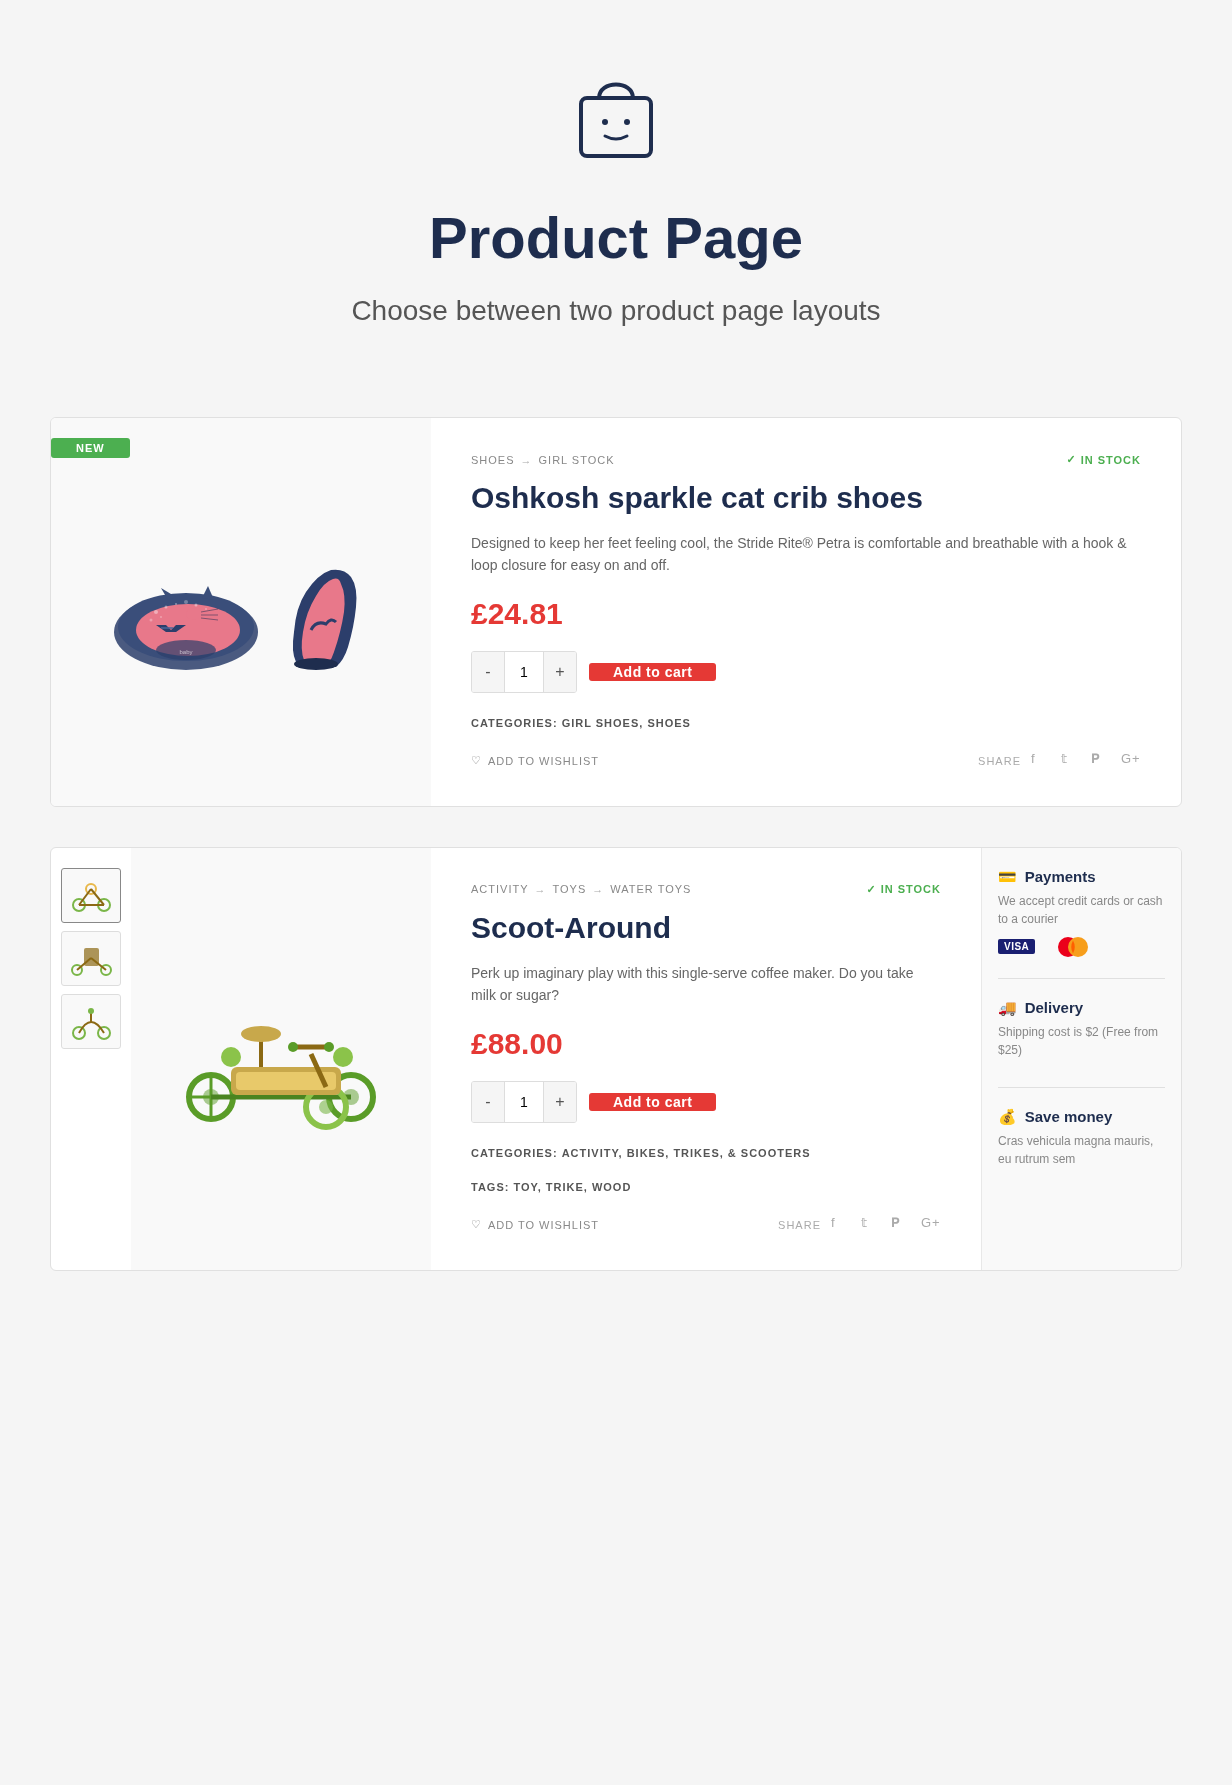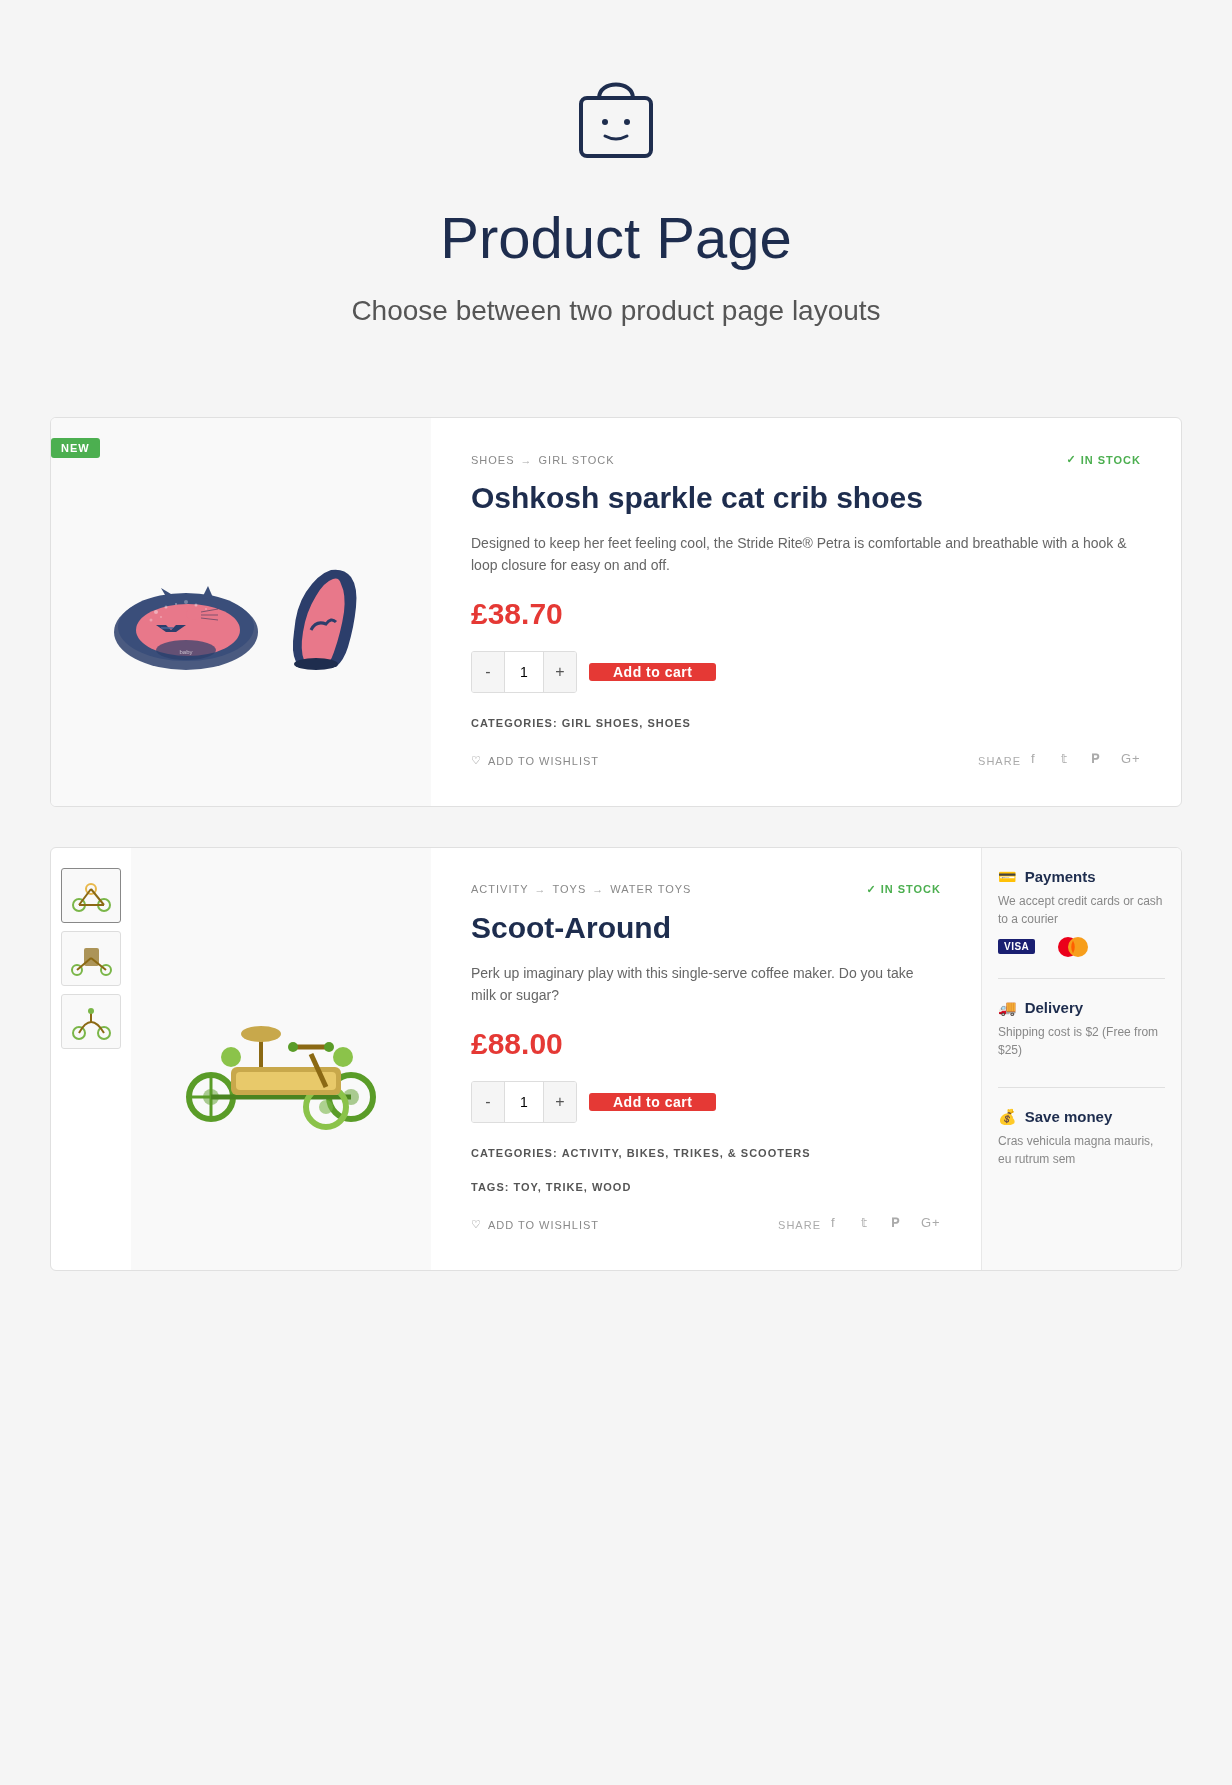--- a/index.html
+++ b/index.html
@@ -19,21 +19,21 @@
     }
     .hero-icon {
       margin-bottom: 30px;
     }
     .hero-icon svg {
       width: 110px;
       height: 110px;
     }
     .hero-title {
       font-size: 58px;
-      font-weight: 400;
+      font-weight: 700;
       color: #1e2d4e;
       margin-bottom: 24px;
       font-family: 'Arial Black', 'Arial Bold', Arial, sans-serif;
     }
     .hero-subtitle {
       font-size: 28px;
       color: #555;
       font-weight: 400;
     }
 
@@ -64,21 +64,21 @@
     }
 
     .new-badge {
       position: absolute;
       top: 20px;
       left: 0;
       background: #4caf50;
       color: #fff;
       font-size: 11px;
       font-weight: 700;
-      padding: 4px 10px;
+      padding: 4px 25px;
       border-radius: 3px;
       letter-spacing: 1px;
       z-index: 10;
     }
 
     .shoe-image-container {
       display: flex;
       align-items: center;
       gap: 10px;
     }
@@ -447,21 +447,21 @@
           <span>GIRL STOCK</span>
         </div>
         <div class="in-stock">
           <span>✓</span>
           <span>IN STOCK</span>
         </div>
       </div>
 
       <h2 class="product-title">Oshkosh sparkle cat crib shoes</h2>
       <p class="product-description">Designed to keep her feet feeling cool, the Stride Rite® Petra is comfortable and breathable with a hook &amp; loop closure for easy on and off.</p>
-      <div class="product-price">£38.70</div>
+      <div class="product-price">£24.81</div>
 
       <div class="add-to-cart-row">
         <div class="qty-control">
           <button class="qty-btn">-</button>
           <input class="qty-input" type="text" value="1" style="">
           <button class="qty-btn">+</button>
         </div>
         <button class="add-cart-btn">Add to cart</button>
       </div>
 

